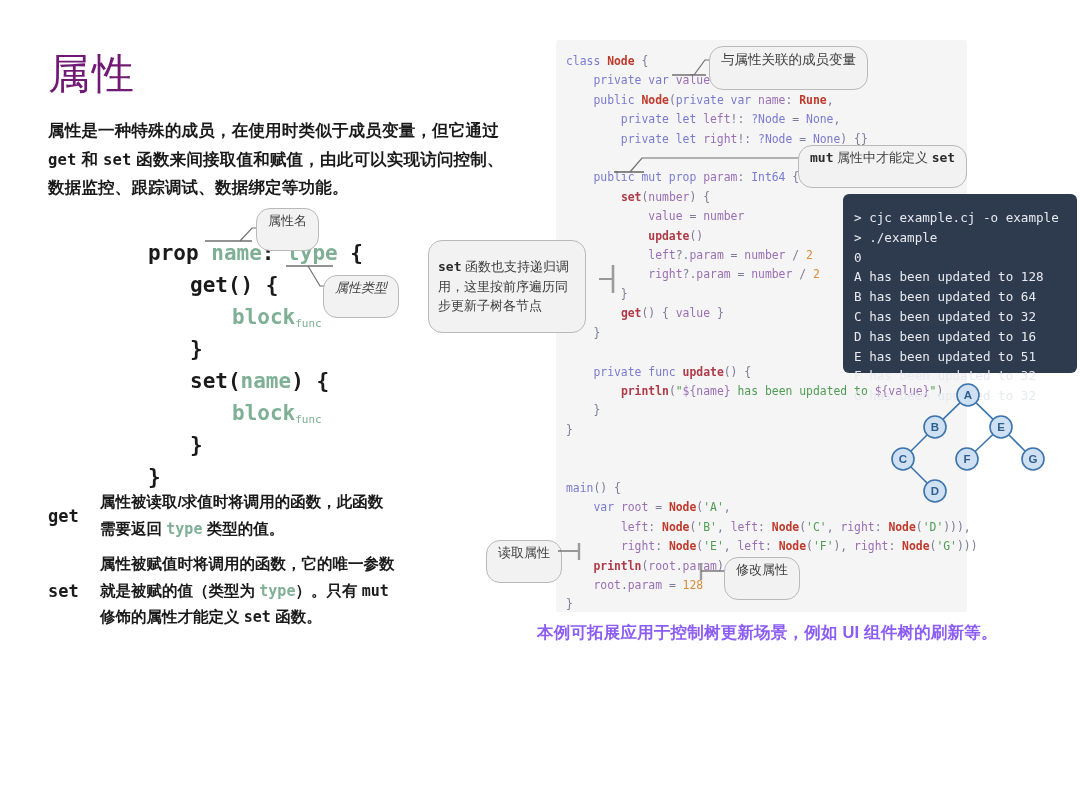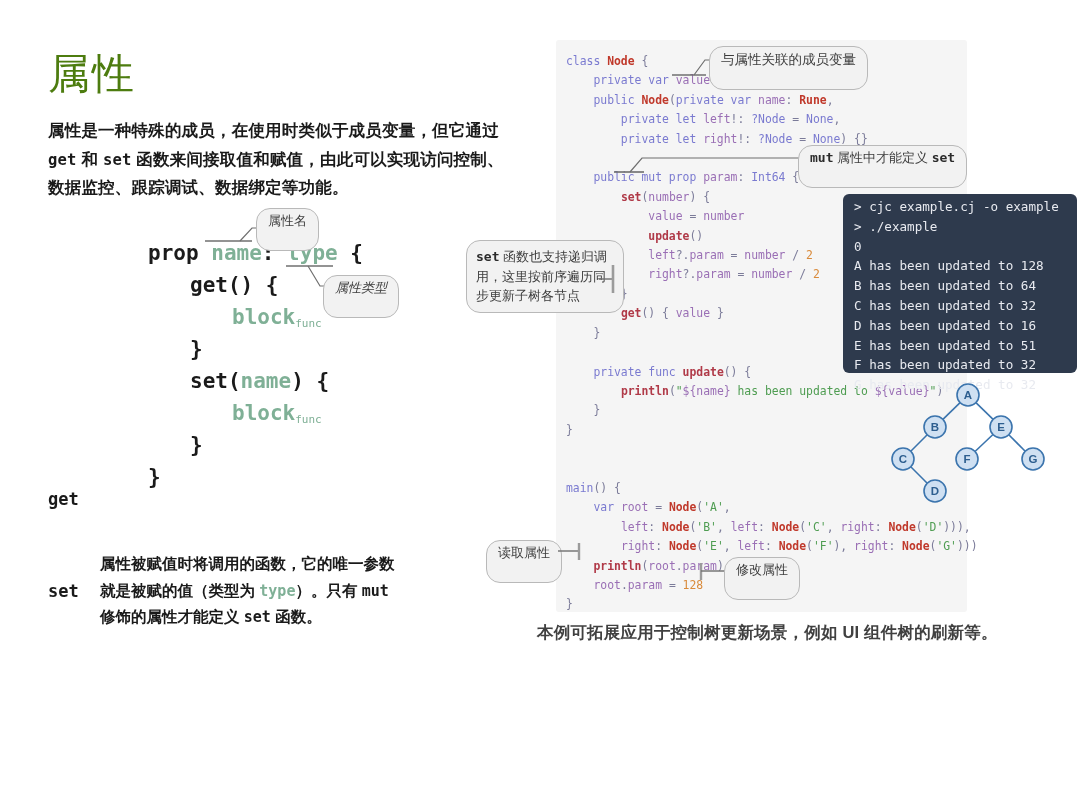--- a/index.html
+++ b/index.html
@@ -21,21 +21,21 @@
     position: absolute;
     left: 48px;
     top: 50px;
     width: 470px;
   }
   #page-title {
     font-family: "Liberation Serif", "DejaVu Serif", serif;
     font-size: 42px;
     line-height: 1.15;
     font-weight: 400;
-    color: #4d7c0f;
+    color: #701a75;
     margin: 0 0 18px 0;
     letter-spacing: 2px;
   }
   #intro-paragraph {
     font-size: 16.5px;
     font-weight: bold;
     line-height: 1.72;
     color: #1a1a1a;
     margin: 0;
     letter-spacing: .2px;
@@ -152,21 +152,21 @@
 
   
   #terminal {
     position: absolute;
     left: 843px;
     top: 194px;
     width: 234px;
     height: 179px;
     background: #2e3a4d;
     border-radius: 6px;
-    padding: 3px 0 0 11px;
+    padding: 14px 0 0 11px;
     box-sizing: border-box;
   }
   #terminal .tline {
     font-family: "DejaVu Sans Mono", monospace;
     font-size: 12.6px;
     line-height: 19.8px;
     color: #e8eaf0;
     white-space: pre;
   }
 
@@ -180,21 +180,21 @@
   }
   #tree-diagram svg { display: block; }
 
   
   #bottom-caption {
     position: absolute;
     left: 537px;
     top: 622px;
     font-size: 16.5px;
     font-weight: bold;
-    color: #404040;
+    color: #8b5cf6;
     letter-spacing: .2px;
   }
 </style>
 </head>
 <body>
 
 <div id="left-col">
   <h1 id="page-title">属性</h1>
   <p id="intro-paragraph"><span>属性是一种特殊的成员，在使用时类似于成员变量，但它</span><span>通过 </span><span class="kw">get</span><span> 和 </span><span class="kw">set</span><span> 函数来间接取值和赋值，由此可以实现</span><span>访问控制、数据监控、跟踪调试、数据绑定等功能。</span></p>
 </div>
@@ -208,20 +208,21 @@
 <div class="bubble" style="left:256px; top:208px;">属性名</div>
 
 <svg class="connector" style="left:286px; top:262px;" width="80" height="40">
   <path d="M 0 4 L 47 4" stroke="#6f6f6f" stroke-width="1.6" fill="none"></path>
   <path d="M 22 4 L 34 24 L 48 24" stroke="#6f6f6f" stroke-width="1.2" fill="none"></path>
 </svg>
 <div class="bubble" style="left:323px; top:275px;font-style:italic;">属性类型</div>
 
 <div class="defn-row" style="left:48px; top:489px;">
   <div class="defn-key">get</div>
+  <div class="defn-text"><span>属性被读取/求值时将调用的函数，此函数</span><br><span>需要返回 </span><span class="g">type</span><span> 类型的值。</span></div>
 </div>
 
 <div class="defn-row" style="left:48px; top:551px;">
   <div class="defn-key">set</div>
   <div class="defn-text"><span>属性被赋值时将调用的函数，它的唯一参数</span><br><span>就是被赋的值（类型为 </span><span class="g">type</span><span>）。只有 </span><span class="m">mut</span><br><span>修饰的属性才能定义 </span><span class="m">set</span><span> 函数。</span></div>
 </div>
 
 <div id="code-panel">
   <div id="code-listing"><div><span class="c-kw">class </span><span class="c-type">Node</span><span class="c-punc"> {</span></div><div><span class="c-kw">    private var </span><span class="c-var">value</span><span class="c-punc">: </span><span class="c-kw">Int64</span><span class="c-punc"> = </span><span class="c-num">0</span></div><div><span class="c-kw">    public </span><span class="c-type">Node</span><span class="c-punc">(</span><span class="c-kw">private var </span><span class="c-var">name</span><span class="c-punc">: </span><span class="c-type">Rune</span><span class="c-punc">,</span></div><div><span class="c-kw">        private let </span><span class="c-var">left</span><span class="c-punc">!: </span><span class="c-kw">?Node</span><span class="c-punc"> = </span><span class="c-kw">None</span><span class="c-punc">,</span></div><div><span class="c-kw">        private let </span><span class="c-var">right</span><span class="c-punc">!: </span><span class="c-kw">?Node</span><span class="c-punc"> = </span><span class="c-kw">None</span><span class="c-punc">) {}</span></div><div>&nbsp;</div><div><span class="c-kw">    public mut prop </span><span class="c-var">param</span><span class="c-punc">: </span><span class="c-kw">Int64</span><span class="c-punc"> {</span></div><div><span class="c-plain">        </span><span class="c-fn">set</span><span class="c-punc">(</span><span class="c-var">number</span><span class="c-punc">) {</span></div><div><span class="c-plain">            </span><span class="c-var">value</span><span class="c-punc"> = </span><span class="c-var">number</span></div><div><span class="c-plain">            </span><span class="c-fn">update</span><span class="c-punc">()</span></div><div><span class="c-plain">            </span><span class="c-var">left</span><span class="c-punc">?.</span><span class="c-var">param</span><span class="c-punc"> = </span><span class="c-var">number</span><span class="c-punc"> / </span><span class="c-num">2</span></div><div><span class="c-plain">            </span><span class="c-var">right</span><span class="c-punc">?.</span><span class="c-var">param</span><span class="c-punc"> = </span><span class="c-var">number</span><span class="c-punc"> / </span><span class="c-num">2</span></div><div><span class="c-punc">        }</span></div><div><span class="c-plain">        </span><span class="c-fn">get</span><span class="c-punc">() { </span><span class="c-var">value</span><span class="c-punc"> }</span></div><div><span class="c-punc">    }</span></div><div>&nbsp;</div><div><span class="c-kw">    private func </span><span class="c-fn">update</span><span class="c-punc">() {</span></div><div><span class="c-plain">        </span><span class="c-fn">println</span><span class="c-punc">(</span><span class="c-str">"</span><span class="c-var">${name}</span><span class="c-str"> has been updated to </span><span class="c-var">${value}</span><span class="c-str">"</span><span class="c-punc">)</span></div><div><span class="c-punc">    }</span></div><div><span class="c-punc">}</span></div><div>&nbsp;</div><div>&nbsp;</div><div><span class="c-kw">main</span><span class="c-punc">() {</span></div><div><span class="c-kw">    var </span><span class="c-var">root</span><span class="c-punc"> = </span><span class="c-type">Node</span><span class="c-punc">(</span><span class="c-str">'A'</span><span class="c-punc">,</span></div><div><span class="c-plain">        </span><span class="c-var">left</span><span class="c-punc">: </span><span class="c-type">Node</span><span class="c-punc">(</span><span class="c-str">'B'</span><span class="c-punc">, </span><span class="c-var">left</span><span class="c-punc">: </span><span class="c-type">Node</span><span class="c-punc">(</span><span class="c-str">'C'</span><span class="c-punc">, </span><span class="c-var">right</span><span class="c-punc">: </span><span class="c-type">Node</span><span class="c-punc">(</span><span class="c-str">'D'</span><span class="c-punc">))),</span></div><div><span class="c-plain">        </span><span class="c-var">right</span><span class="c-punc">: </span><span class="c-type">Node</span><span class="c-punc">(</span><span class="c-str">'E'</span><span class="c-punc">, </span><span class="c-var">left</span><span class="c-punc">: </span><span class="c-type">Node</span><span class="c-punc">(</span><span class="c-str">'F'</span><span class="c-punc">), </span><span class="c-var">right</span><span class="c-punc">: </span><span class="c-type">Node</span><span class="c-punc">(</span><span class="c-str">'G'</span><span class="c-punc">)))</span></div><div><span class="c-plain">    </span><span class="c-fn">println</span><span class="c-punc">(</span><span class="c-var">root</span><span class="c-punc">.</span><span class="c-var">param</span><span class="c-punc">)</span></div><div><span class="c-plain">    </span><span class="c-var">root</span><span class="c-punc">.</span><span class="c-var">param</span><span class="c-punc"> = </span><span class="c-num">128</span></div><div><span class="c-punc">}</span></div></div>
 </div>
@@ -231,21 +232,21 @@
   <path d="M 22 23 L 33 8 L 50 8" stroke="#6f6f6f" stroke-width="1.2" fill="none"></path>
 </svg>
 <div class="bubble" style="left:709px; top:46px; font-size:13.5px;">与属性关联的成员变量</div>
 
 <svg class="connector" style="left:614px; top:152px;" width="190" height="26">
   <path d="M 0 20 L 30 20" stroke="#6f6f6f" stroke-width="1.6" fill="none"></path>
   <path d="M 16 20 L 28 6 L 187 6" stroke="#6f6f6f" stroke-width="1.2" fill="none"></path>
 </svg>
 <div class="bubble" style="left:798px; top:145px;"><span class="mono">mut</span><span> 属性中才能定义 </span><span class="mono">set</span></div>
 
-<div class="bubble multi" style="left:466px; top:240px; width:158px; line-height:1.5; padding:6px 9px;"><span class="mono">set</span><span> 函数也支持递归调用，这里按前序遍历同步更新子树各节点</span></div>
+<div class="bubble multi" style="left:428px; top:240px; width:158px; line-height:1.5; padding:16px 9px;"><span class="mono">set</span><span> 函数也支持递归调用，这里按前序遍历同步更新子树各节点</span></div>
 <svg class="connector" style="left:599px; top:248px;" width="22" height="60">
   <path d="M 0 31 L 14 31" stroke="#6f6f6f" stroke-width="1.4" fill="none"></path>
   <path d="M 14 17 L 14 45" stroke="#9b9b9b" stroke-width="2.6" fill="none"></path>
 </svg>
 
 <div class="bubble" style="left:486px; top:540px;">读取属性</div>
 <svg class="connector" style="left:558px; top:540px;" width="32" height="28">
   <path d="M 0 11 L 21 11" stroke="#6f6f6f" stroke-width="1.4" fill="none"></path>
   <path d="M 21 3 L 21 20" stroke="#9b9b9b" stroke-width="2.4" fill="none"></path>
 </svg>

